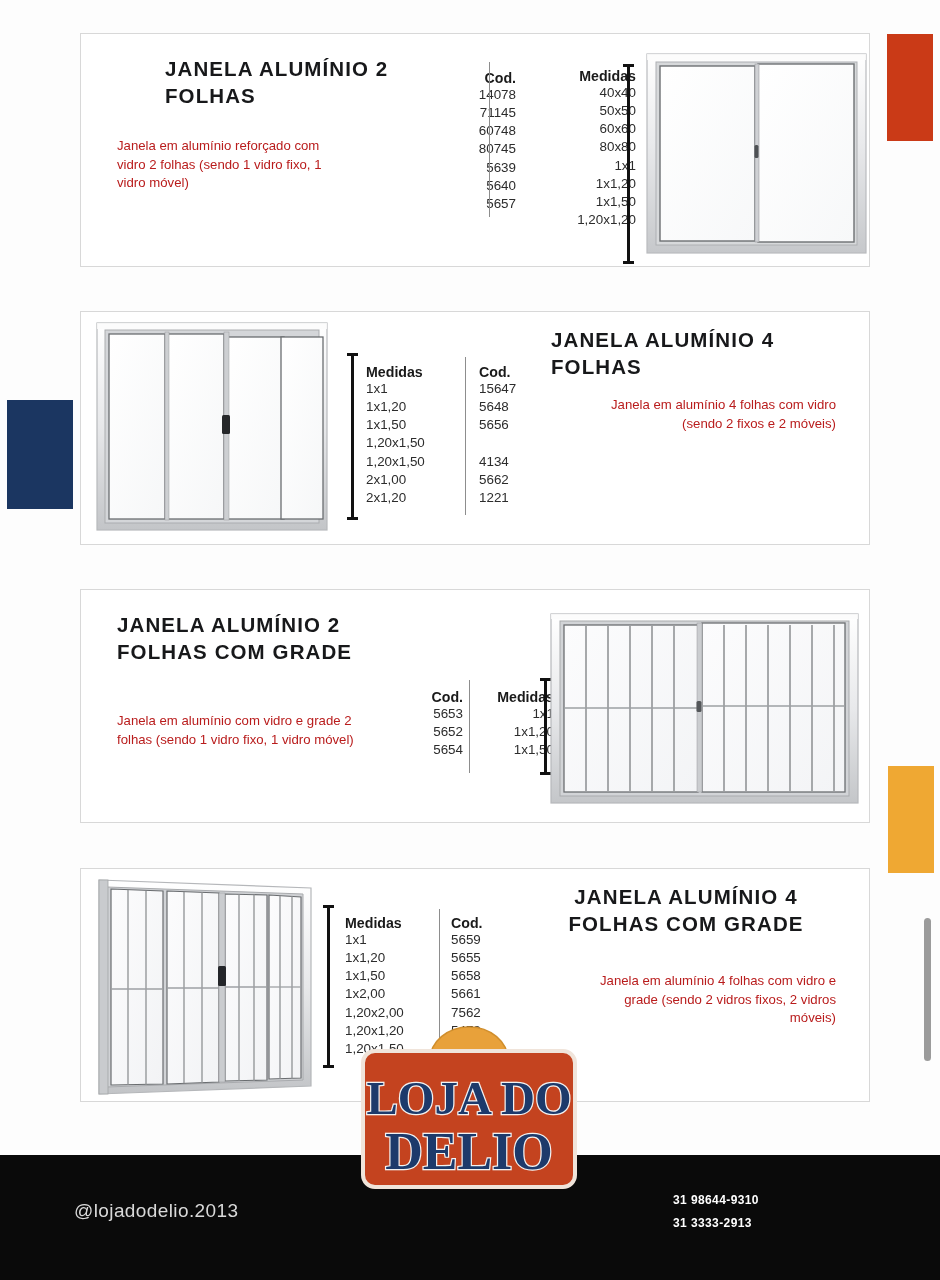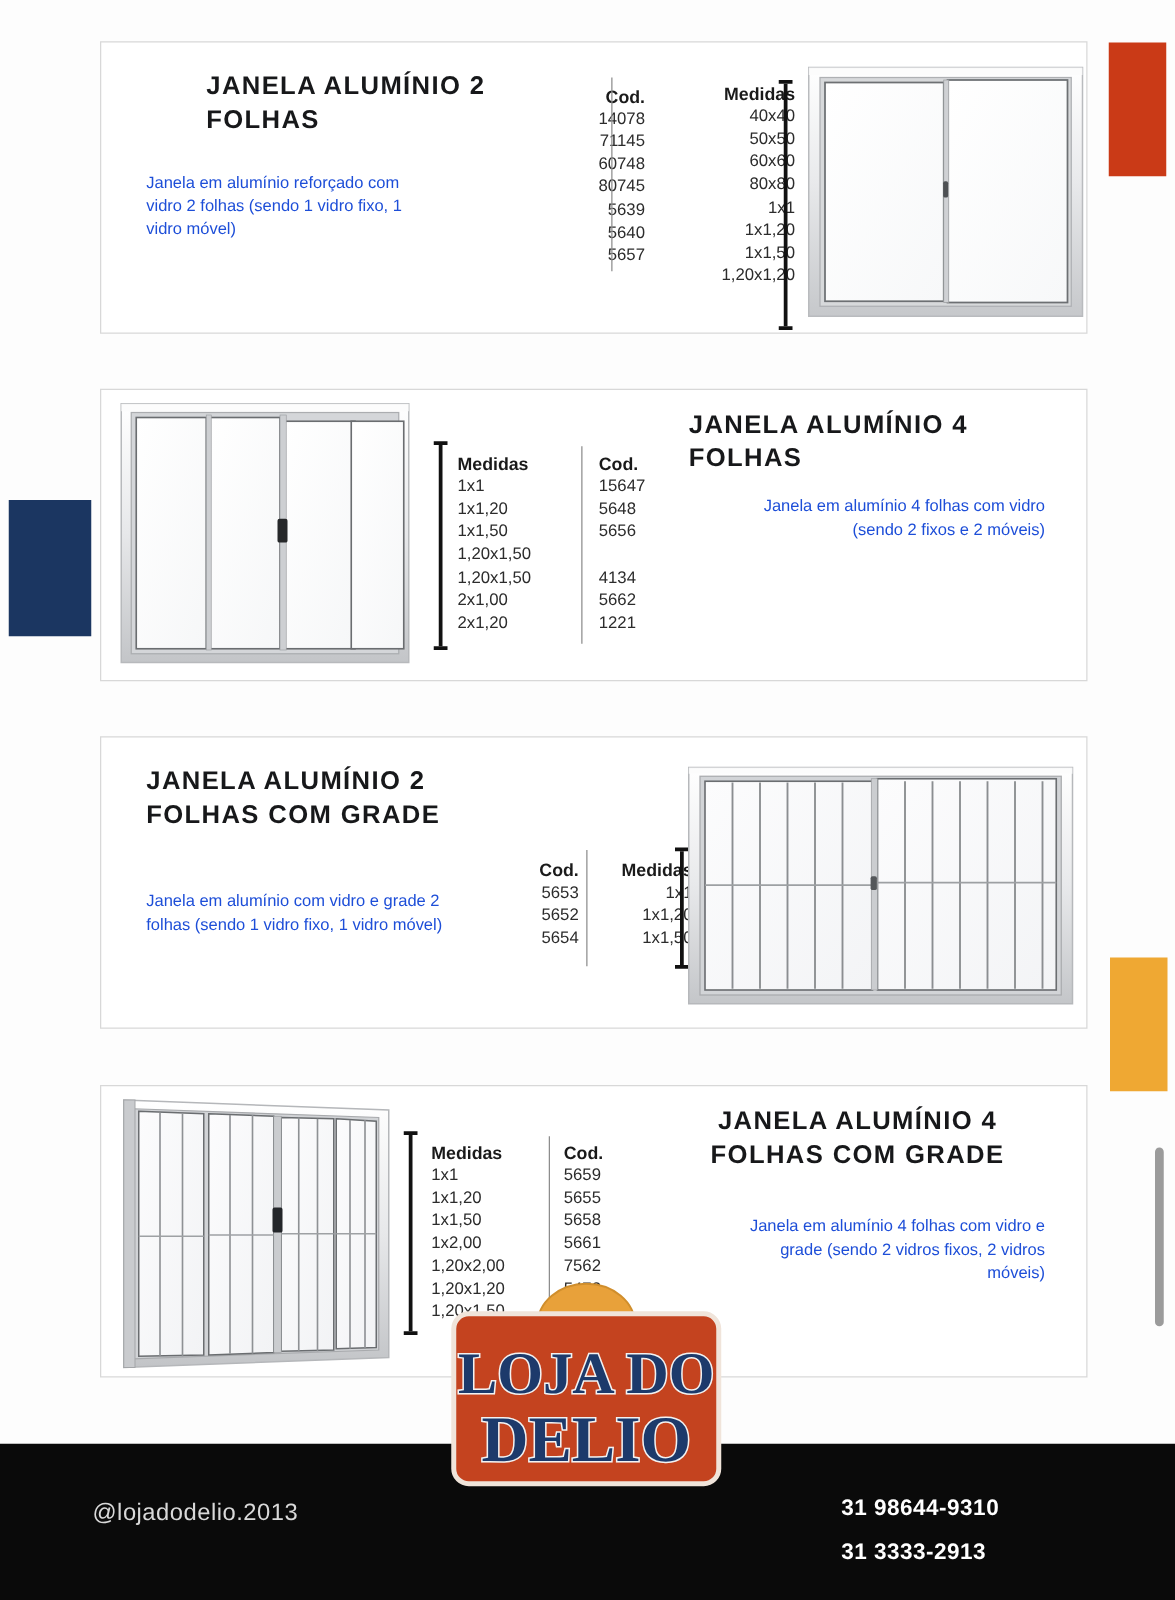--- a/index.html
+++ b/index.html
@@ -44,21 +44,21 @@
     font-weight: bold;
     font-size: 20.5px;
     line-height: 1.30;
     letter-spacing: 1.1px;
     color: #17181a;
     text-transform: uppercase;
   }
   .prod-desc {
     font-size: 13.2px;
     line-height: 1.42;
-    color: #1d4ed8;
+    color: #b91c1c;
   }
   .col-head {
     font-weight: bold;
     font-size: 14.2px;
     color: #1a1a1a;
   }
   .col-cell {
     font-size: 13.4px;
     line-height: 1.355;
     color: #2c2c2c;
@@ -88,21 +88,21 @@
   #footer-bar {
     position: absolute; left: 0; top: 1155px; width: 940px; height: 125px;
     background: #0a0a0a;
   }
   #footer-handle {
     position: absolute; left: 74px; top: 1200px;
     font-size: 19px; color: #d9d9d9; letter-spacing: 0.4px;
   }
   #footer-phones {
     position: absolute; left: 673px; top: 1189px;
-    color: #ffffff; font-weight: bold; font-size: 18px; line-height: 1.95;
+    color: #ffffff; font-weight: bold; font-size: 12px; line-height: 1.95;
     letter-spacing: 0.4px;
   }
 
   
   #logo {
     position: absolute; left: 337px; top: 1026px; width: 265px; height: 172px;
   }
   #logo svg { display: block; width: 100%; height: 100%; }
 </style>
 </head>

